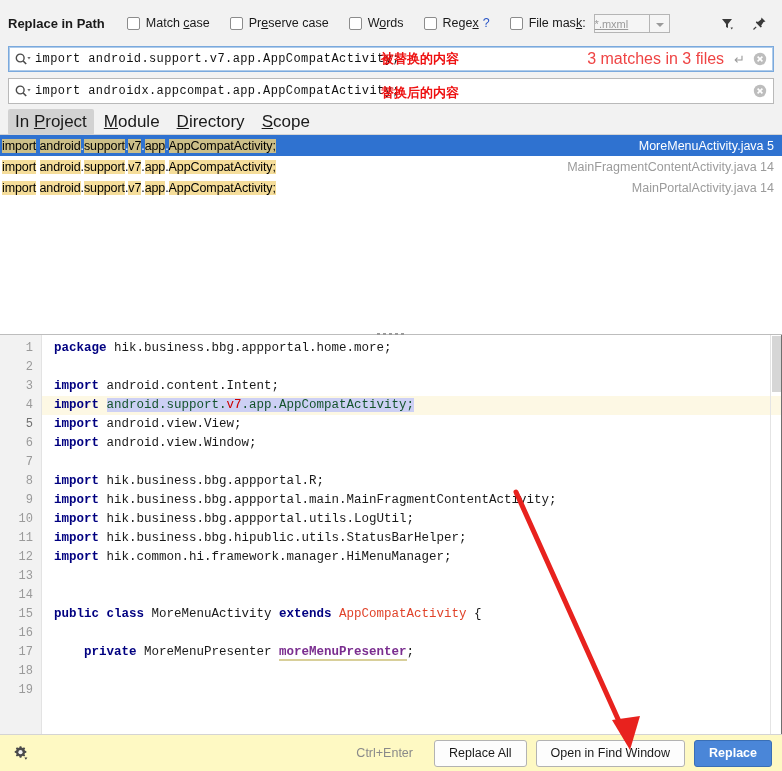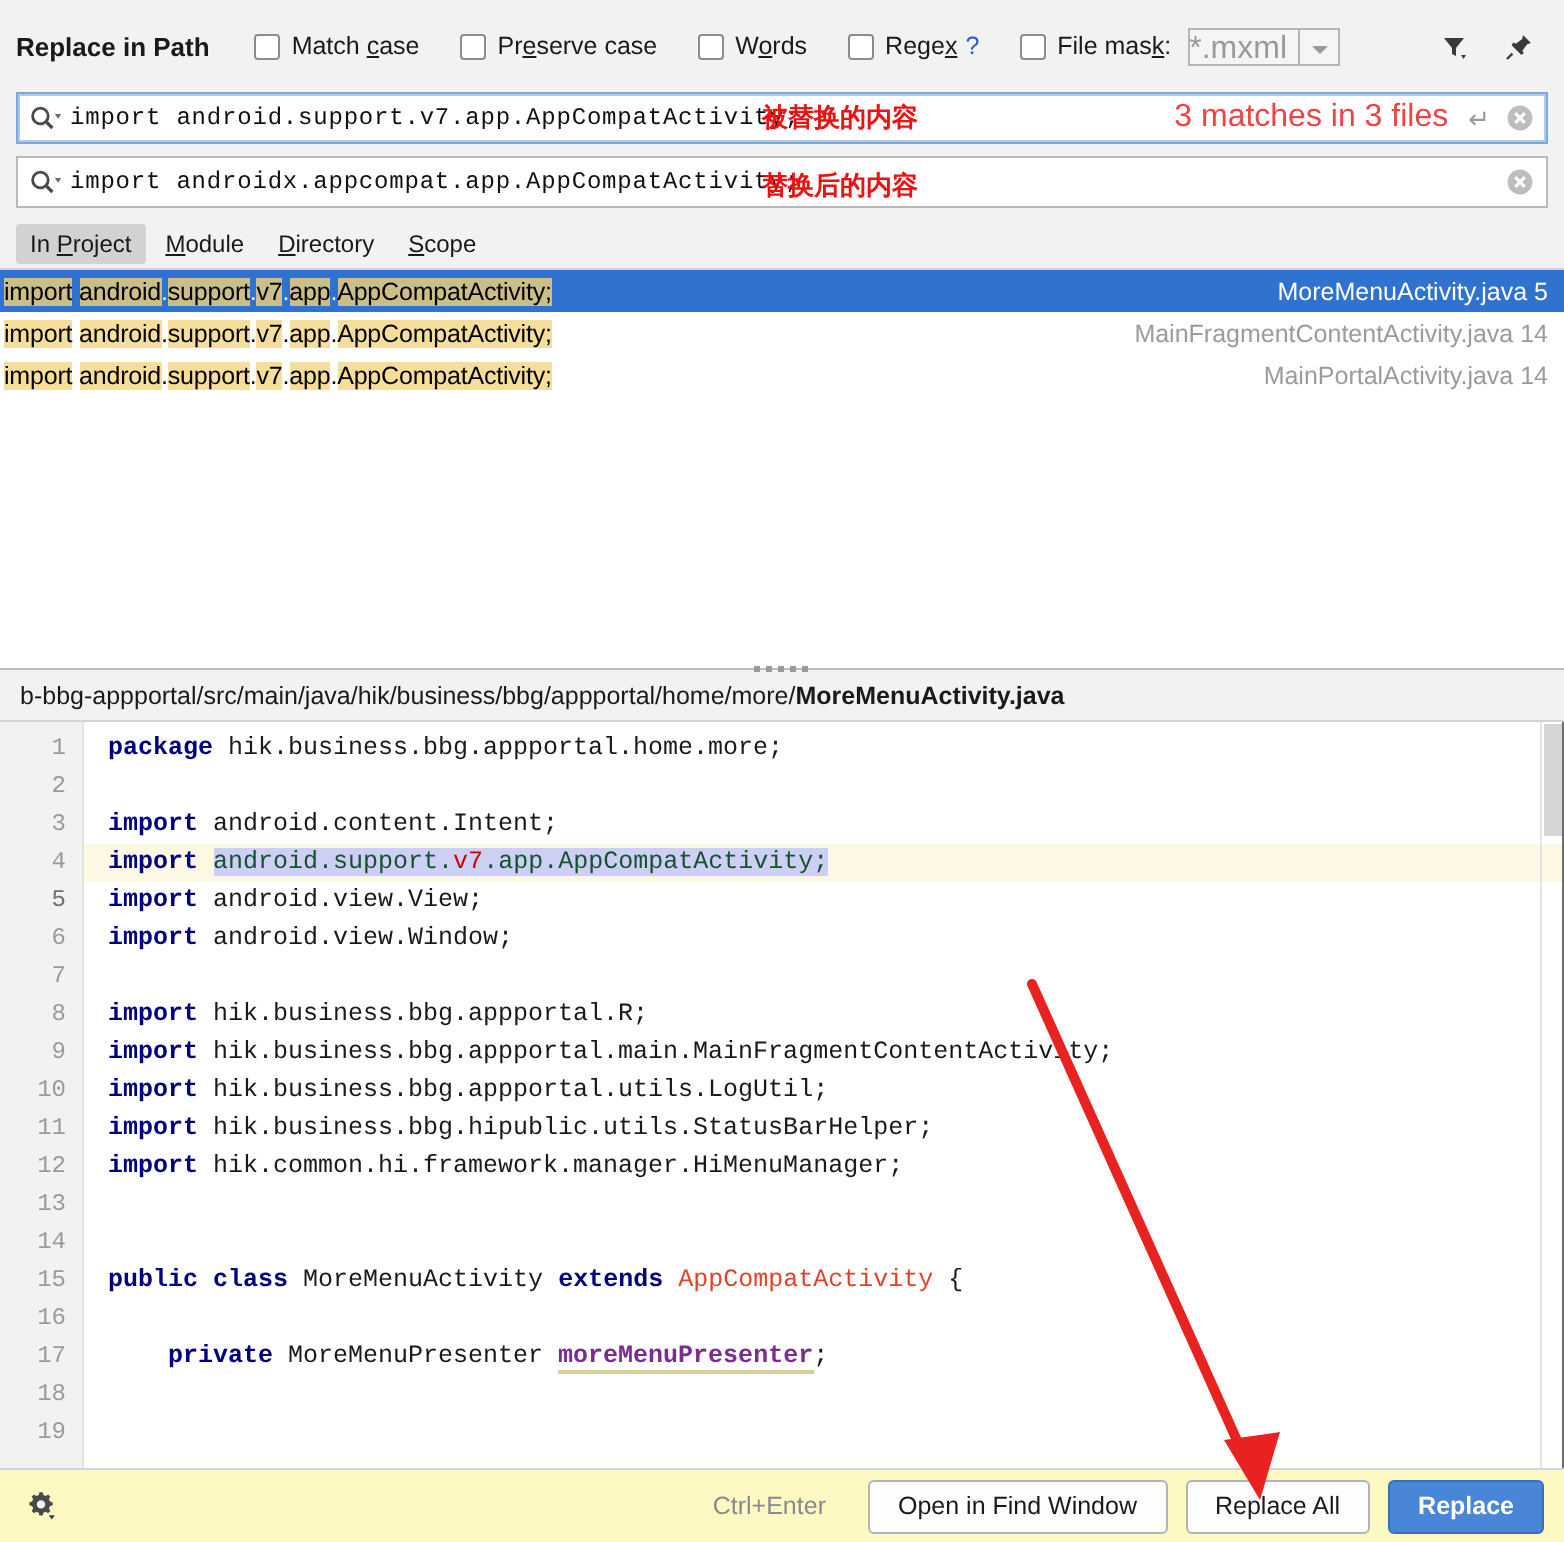--- a/index.html
+++ b/index.html
@@ -21,21 +21,21 @@
   .cb{display:flex;align-items:center;margin-right:20px;white-space:nowrap;cursor:default;}
   .cb .box{
     width:13px;height:13px;border:1px solid #8c8c8c;background:#fff;border-radius:2px;
     margin-right:6px;box-sizing:border-box;
   }
   .cb .lbl{font-size:12.5px;color:#1a1a1a;}
   .cb .lbl u{text-decoration:underline;}
   .qmark{color:#2a56c6;margin-left:4px;font-size:12.5px;}
   .fm-input{
     width:56px;height:19px;border:1px solid #b5b5b5;background:#f5f5f5;color:#9a9a9a;
-    font-size:16px;line-height:19px;padding:0 0;box-sizing:border-box;
+    font-size:11px;line-height:19px;padding:0 0;box-sizing:border-box;text-decoration:underline;
   }
   .fm-drop{
     width:20px;height:19px;border:1px solid #b5b5b5;border-left:none;background:#f5f5f5;
     box-sizing:border-box;position:relative;
   }
   .fm-drop:after{
     content:"";position:absolute;left:6px;top:8px;
     border-left:4px solid transparent;border-right:4px solid transparent;border-top:4px solid #9a9a9a;
   }
   .hdr-icons{margin-left:auto;display:flex;align-items:center;gap:14px;padding-right:6px;}
@@ -58,21 +58,21 @@
     position:absolute;left:372px;top:50%;transform:translateY(-50%);
   }
   .annot2{top:60%;}
   .match-info{margin-left:auto;color:#ef4444;font-size:16px;white-space:nowrap;padding-right:2px;}
   .enter-ico{color:#9a9a9a;font-size:13px;margin:0 8px 0 8px;}
   .clear-ico{margin-right:6px;flex:0 0 auto;display:flex;align-items:center;}
 
   
   .tabs{height:24px;display:flex;align-items:center;padding:0 8px;flex:0 0 auto;background:#f2f2f2;}
   .tab{
-    font-size:12px;color:#1a1a1a;padding:3px 7px;margin-right:3px;cursor:default;white-space:nowrap;
+    font-size:17px;color:#1a1a1a;padding:3px 7px;margin-right:3px;cursor:default;white-space:nowrap;
   }
   .tab.active{background:#d2d2d2;border-radius:2px;}
   .tab u{text-decoration:underline;}
 
   
   .results{flex:0 0 auto;height:186px;background:#fff;border-top:1px solid #d4d4d4;position:relative;overflow:hidden;}
   .row{height:21px;display:flex;align-items:center;padding:0 4px 0 2px;font-size:12.5px;white-space:nowrap;}
   .row.sel{background:#2f72d0;color:#fff;}
   .row .code{letter-spacing:-0.1px;}
   .row .code .hl{background:#f5dd9a;}
@@ -264,24 +264,20 @@
       <span class="code"><span class="hl">import</span> <span class="hl">android</span>.<span class="hl">support</span>.<span class="hl">v7</span>.<span class="hl">app</span>.<span class="hl">AppCompatActivity;</span></span>
       <span class="fname">MainPortalActivity.java 14</span>
     </div>
   </div>
 
   <div class="splitter">
     <div class="line"></div>
     <div class="dots"></div>
   </div>
 
-  <div class="pathbar">
-    <span>b-bbg-appportal/src/main/java/hik/business/bbg/appportal/home/more/</span>
-      <b>MoreMenuActivity.java</b>
-  </div>
 
   <div class="preview">
 
     <div class="gutter">
       <div>1</div>
       <div>2</div>
       <div>3</div>
       <div>4</div>
       <div class="cur">5</div>
       <div>6</div>
@@ -328,22 +324,22 @@
 
   <div class="bottom">
     <div class="gear">
       <svg width="18" height="18" viewBox="0 0 18 18">
         <path d="M8 2 h2 l0.4 1.6 1.5 0.65 1.4-0.9 1.4 1.4 -0.9 1.4 0.65 1.5 1.6 0.4 v2 l-1.6 0.4 -0.65 1.5 0.9 1.4 -1.4 1.4 -1.4-0.9 -1.5 0.65 -0.4 1.6 h-2 l-0.4-1.6 -1.5-0.65 -1.4 0.9 -1.4-1.4 0.9-1.4 -0.65-1.5 -1.6-0.4 v-2 l1.6-0.4 0.65-1.5 -0.9-1.4 1.4-1.4 1.4 0.9 1.5-0.65 z" fill="#4a4a4a" transform="scale(0.82) translate(1.4,0.6)"></path>
         <circle cx="8.5" cy="8.2" r="2.1" fill="#f2f2f2"></circle>
         <path d="M12.4 13.6 l3 0 l-1.5 2.2 z" fill="#3a3a3a"></path>
       </svg>
     </div>
     <div class="shortcut">Ctrl+Enter</div>
+    <div class="btn">Replace All</div>
     <div class="btn">Open in Find Window</div>
-    <div class="btn">Replace All</div>
     <div class="btn primary">Replace</div>
   </div>
 </div>
 
 <svg class="arrow-svg" viewBox="0 0 782 771">
   <line x1="516" y1="492" x2="622" y2="728" stroke="#e8221e" stroke-width="5" stroke-linecap="round"></line>
   <path d="M630 750 L612 720 L640 716 Z" fill="#e8221e"></path>
 </svg>
 
 </body></html>

